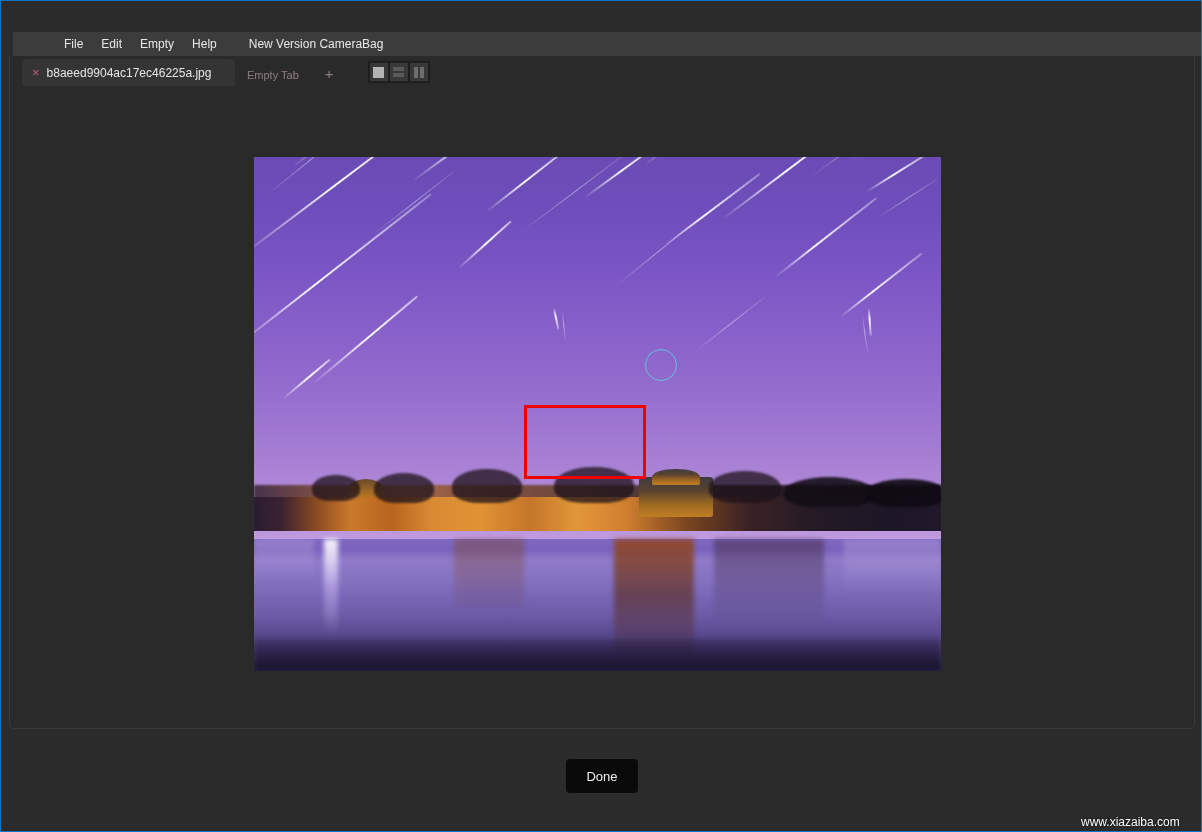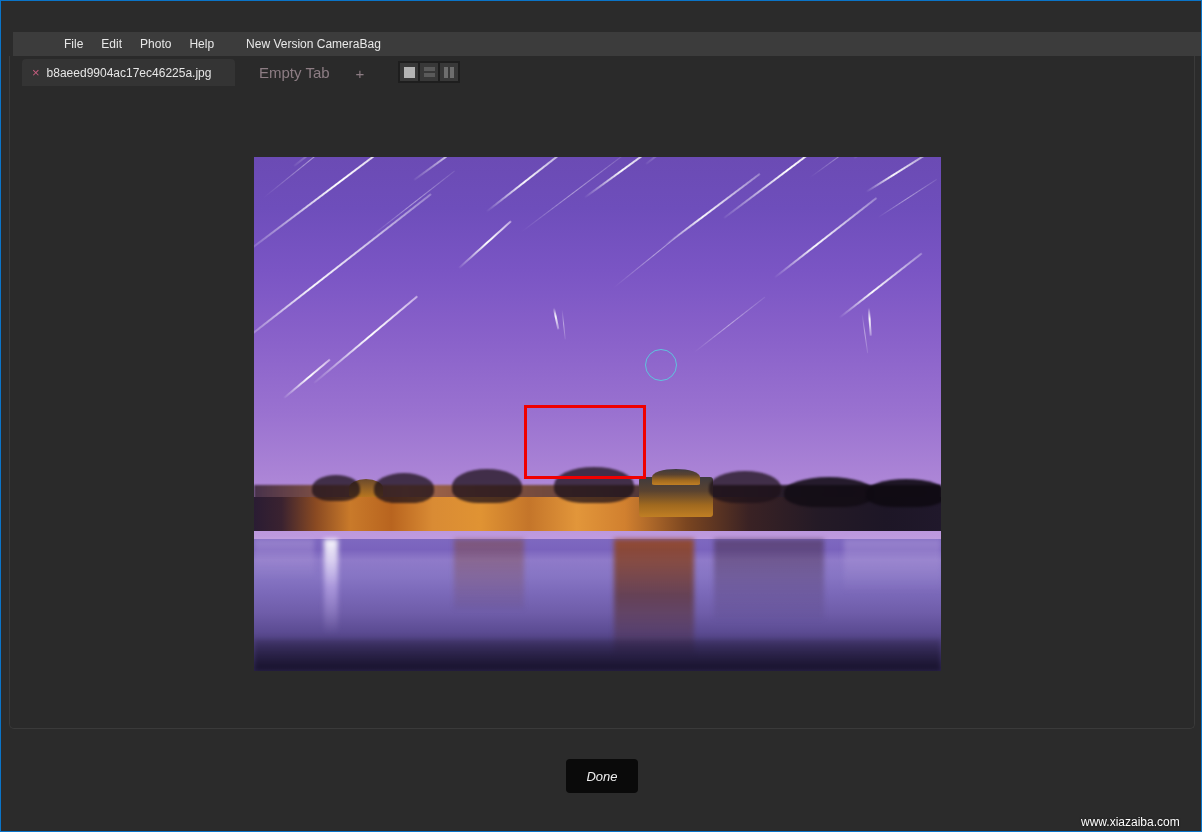--- a/index.html
+++ b/index.html
@@ -104,22 +104,22 @@
     display: flex; align-items: center;
     padding: 0 14px 0 10px;
   }
   #tab-close-x {
     font-size: 13px; color: #c55d7e;
     margin-right: 7px; line-height: 1;
     font-family: "Liberation Sans", sans-serif;
   }
   #tab-active-label { font-size: 12px; color: #e6e6e6; white-space: nowrap; }
   #tab-empty {
-    margin-left: 24px; padding-bottom: 5px;
-    font-size: 15px; color: #8d7d84; white-space: nowrap;
+    margin-left: 12px; padding-bottom: 5px;
+    font-size: 11px; color: #8d7d84; white-space: nowrap;
   }
   #tab-plus {
     margin-left: 26px; padding-bottom: 5px;
     font-size: 15px; color: #8d7d84; line-height: 1;
   }
   #viewmodes {
     margin-left: 34px; margin-bottom: 3px;
     display: flex; gap: 2px;
     background: #1e1e1e; padding: 2px;
   }
@@ -231,21 +231,20 @@
     width: 122px; height: 74px;
     border: 3px solid #f00000;
     z-index: 12;
   }
 
   
   #footer {
     position: absolute; left: 0; top: 728px;
     width: 1200px; height: 102px;
     background: #2b2b2b;
-    font-style: italic;
   }
   #done-button {
     position: absolute; left: 565px; top: 30px;
     width: 72px; height: 34px;
     background: #0a0a0a;
     border-radius: 4px;
     display: flex; align-items: center; justify-content: center;
     font-size: 13px; color: #f0f0f0;
   }
 
@@ -272,21 +271,21 @@
 </style>
 </head>
 <body>
 
 <div id="app">
 
 
   <div id="menubar">
     <div class="menu-item first">File</div>
     <div class="menu-item">Edit</div>
-    <div class="menu-item">Photo</div>
+    <div class="menu-item">Empty</div>
     <div class="menu-item">Help</div>
     <div class="menu-item newver">New Version CameraBag</div>
   </div>
 
   <div id="panel"></div>
 
   <div id="tabstrip">
     <div id="tab-active">
       <span id="tab-close-x">×</span>
       <span id="tab-active-label">b8aeed9904ac17ec46225a.jpg</span>

